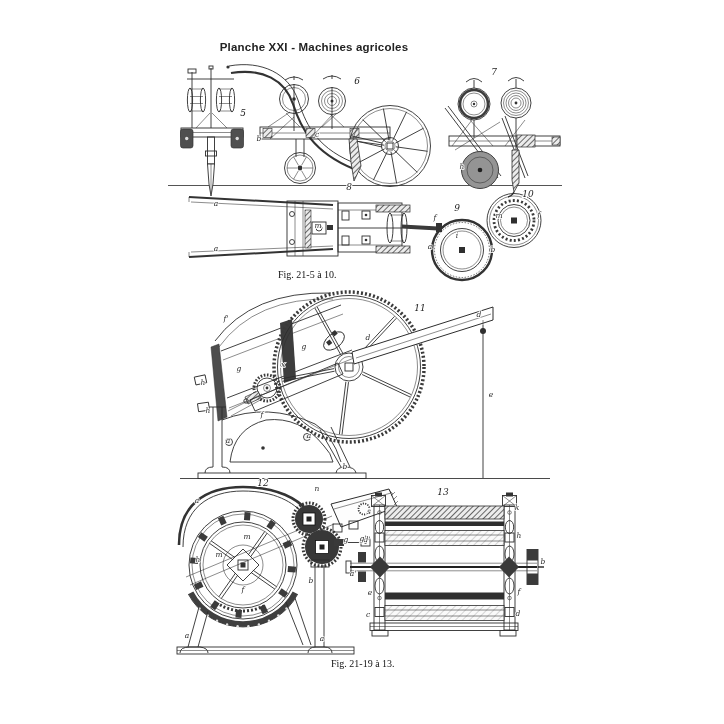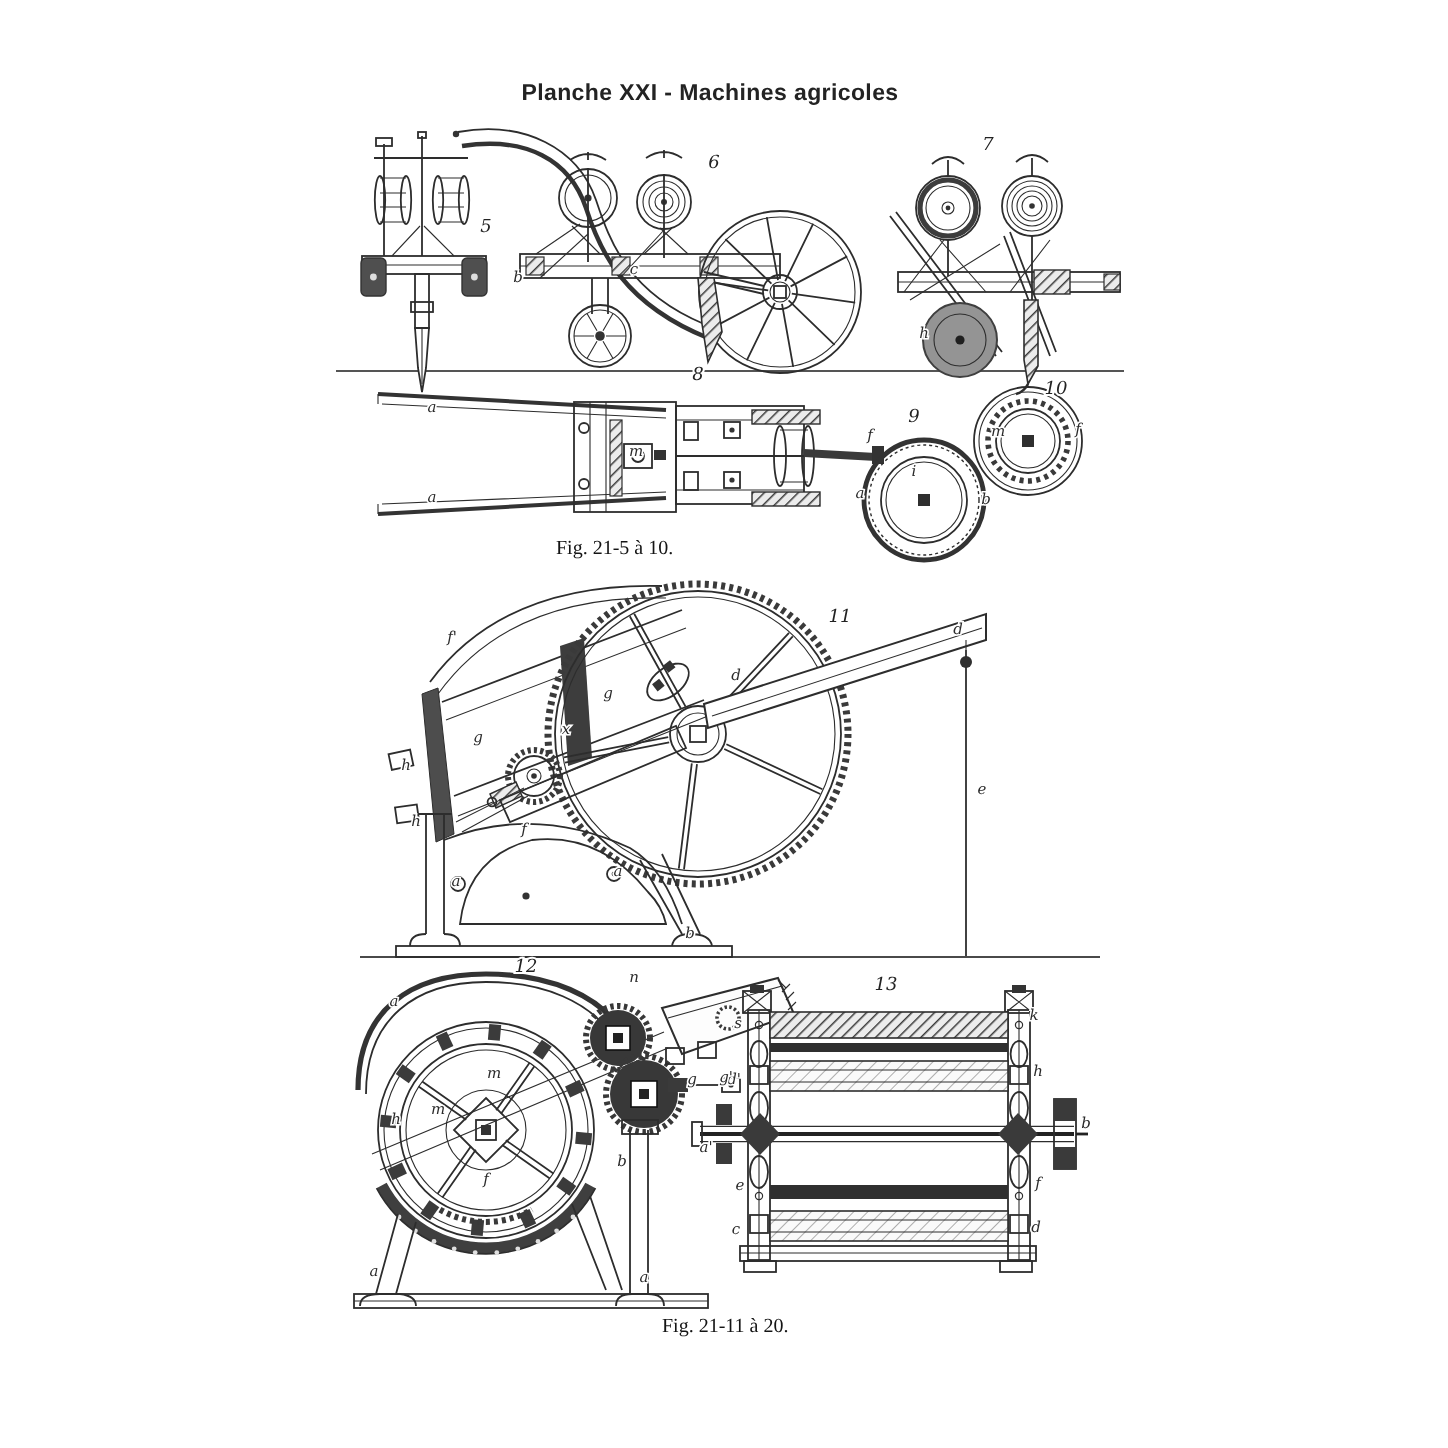--- a/index.html
+++ b/index.html
@@ -1,38 +1,38 @@
 <!DOCTYPE html>
 <html><head>
 <meta charset="utf-8">
 <style>
   html,body{margin:0;padding:0;background:#fff;}
   #plate{position:relative;width:724px;height:724px;background:#ffffff;overflow:hidden;
          font-family:"Liberation Sans",sans-serif;}
   #plate-title{position:absolute;left:0;top:41px;width:628px;text-align:center;
-         font:600 11.5px "Liberation Sans",sans-serif;color:#232323;letter-spacing:.2px;padding-left:41px;}
+         font:600 11.5px "Liberation Sans",sans-serif;color:#232323;letter-spacing:.2px;}
   .caption{position:absolute;font:10px "Liberation Serif",serif;color:#141414;}
   #caption-top{left:278px;top:269px;}
   #caption-bottom{left:331px;top:658px;}
   svg{position:absolute;left:0;top:0;}
   .s{stroke:#2d2d2d;fill:none;stroke-width:.9}
   .s2{stroke:#2d2d2d;fill:none;stroke-width:.55}
   .sb{stroke:#2d2d2d;fill:none;stroke-width:1.3}
   .lbl-fig{font:italic 9px "DejaVu Serif",serif;fill:#222;text-anchor:middle;
            paint-order:stroke;stroke:#fff;stroke-width:2px;}
   .lbl-part{font:italic 7.5px "DejaVu Serif",serif;fill:#2a2a2a;text-anchor:middle;
            paint-order:stroke;stroke:#fff;stroke-width:1.6px;}
 </style>
 </head>
 <body>
 
 <div id="plate">
   <div id="plate-title">Planche XXI - Machines agricoles</div>
   <div id="caption-top" class="caption">Fig. 21-5 à 10.</div>
-  <div id="caption-bottom" class="caption">Fig. 21-11 à 20.</div>
+  <div id="caption-bottom" class="caption">Fig. 21-19 à 13.</div>
 
   <svg width="724" height="724" viewBox="0 0 724 724">
     <defs>
       <pattern id="hz" width="4" height="4" patternUnits="userSpaceOnUse" patternTransform="rotate(45)">
         <rect width="4" height="4" fill="#ececec"></rect>
         <line x1="0" y1="0" x2="0" y2="4" stroke="#3a3a3a" stroke-width="1.5"></line>
       </pattern>
       <pattern id="hzl" width="5" height="5" patternUnits="userSpaceOnUse" patternTransform="rotate(45)">
         <rect width="5" height="5" fill="#fafafa"></rect>
         <line x1="0" y1="0" x2="0" y2="5" stroke="#9a9a9a" stroke-width=".8"></line>

